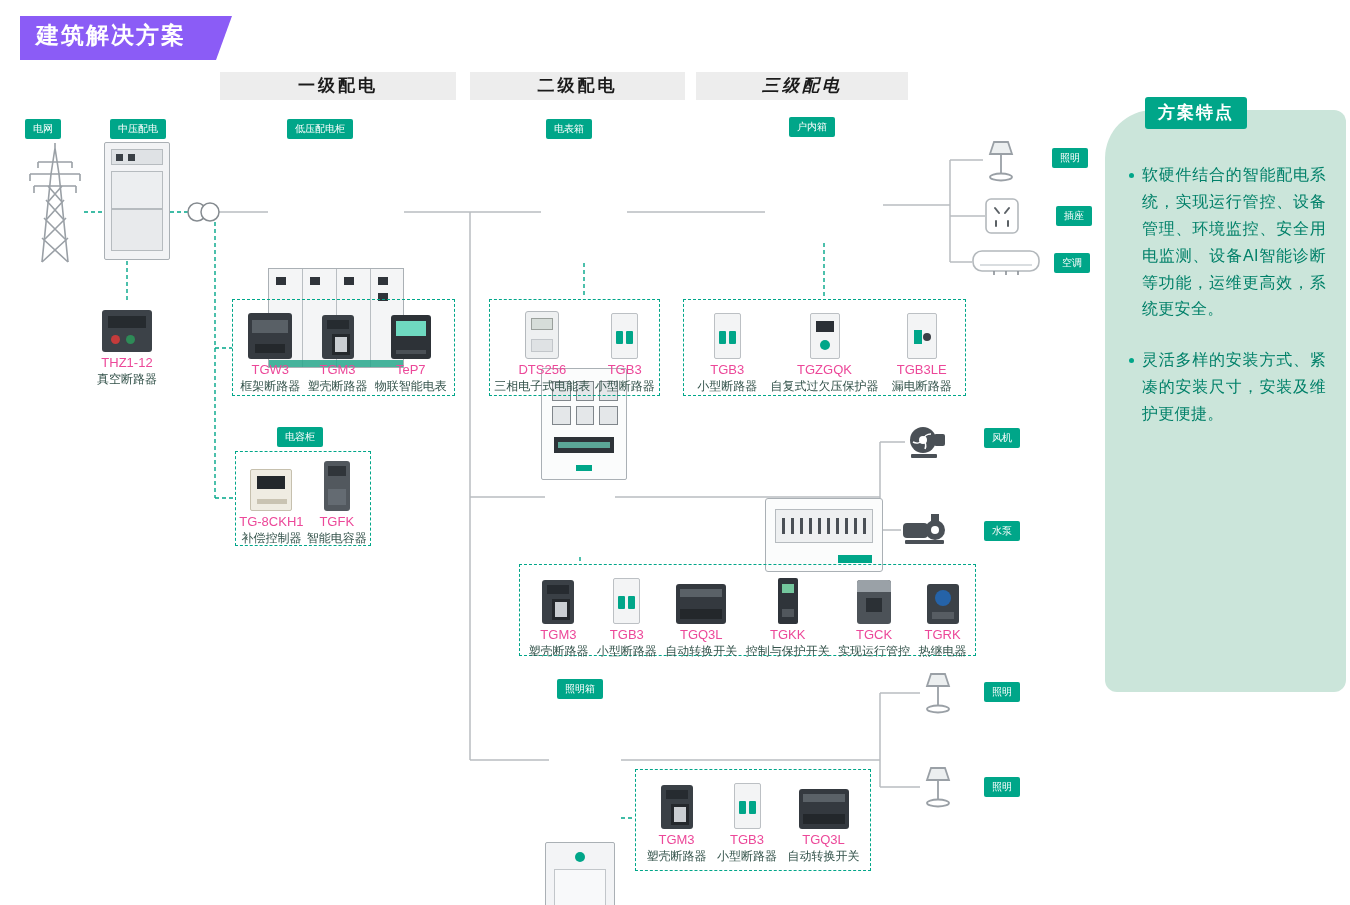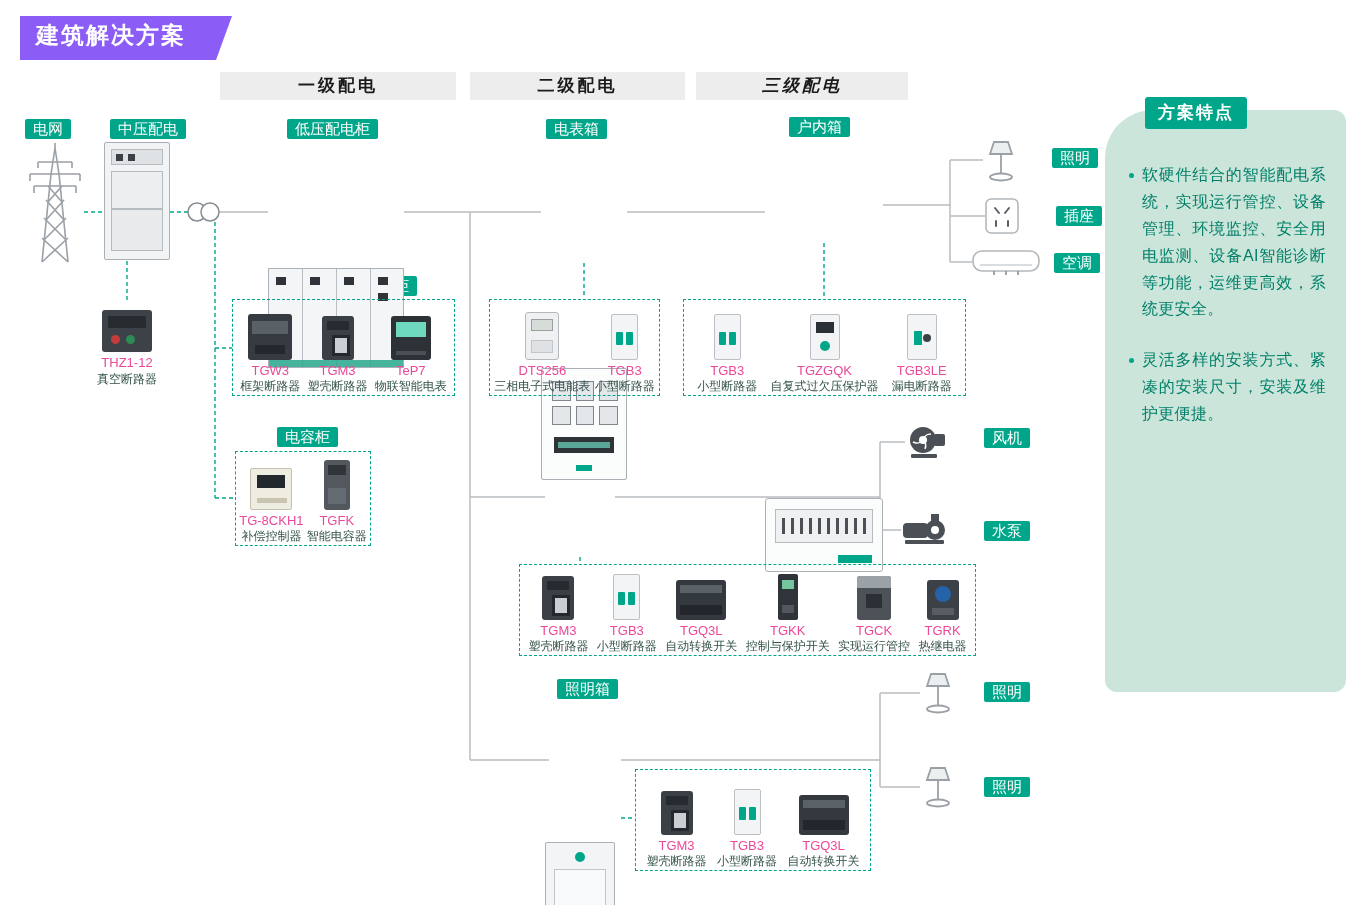--- a/index.html
+++ b/index.html
@@ -18,30 +18,30 @@
 
   
   .colhead {
     height:28px; background:#ededed; color:#1b1b1b; font-size:17px; font-weight:bold;
     text-align:center; line-height:28px; letter-spacing:3px;
   }
 
   
   .tag {
     height:20px; line-height:20px; padding:0 8px; background:#00A689; color:#fff;
-    font-size:15px; text-align:center; white-space:nowrap; border-radius:2px;
+    font-size:10px; text-align:center; white-space:nowrap; border-radius:2px;
   }
 
   
   .wires { position:absolute; left:0; top:0; pointer-events:none; }
 
   
   .group {
     border:1px dashed #00A689; display:flex; justify-content:space-evenly;
-    align-items:flex-end; padding-top:9px; background:rgba(255,255,255,.0);
+    align-items:flex-start; padding-top:9px; background:rgba(255,255,255,.0);
   }
   .p-item { display:flex; flex-direction:column; align-items:center; text-align:center; }
   .p-img { height:50px; display:flex; align-items:flex-end; justify-content:center; margin-bottom:3px; }
   .p-name { font-size:13px; color:#ec4899; line-height:1.3; white-space:nowrap; }
   .p-desc { font-size:12px; color:#33524A; line-height:1.3; white-space:nowrap; }
 
   
   .mccb { width:32px; height:44px; background:#3a4046; border-radius:3px; position:relative; }
   .mccb::before { content:""; position:absolute; left:5px; right:5px; top:5px; height:9px; background:#262b30; }
   .mccb::after { content:""; position:absolute; left:50%; margin-left:-6px; top:19px; width:12px; height:15px; background:#caced2; border:3px solid #24282c; }

